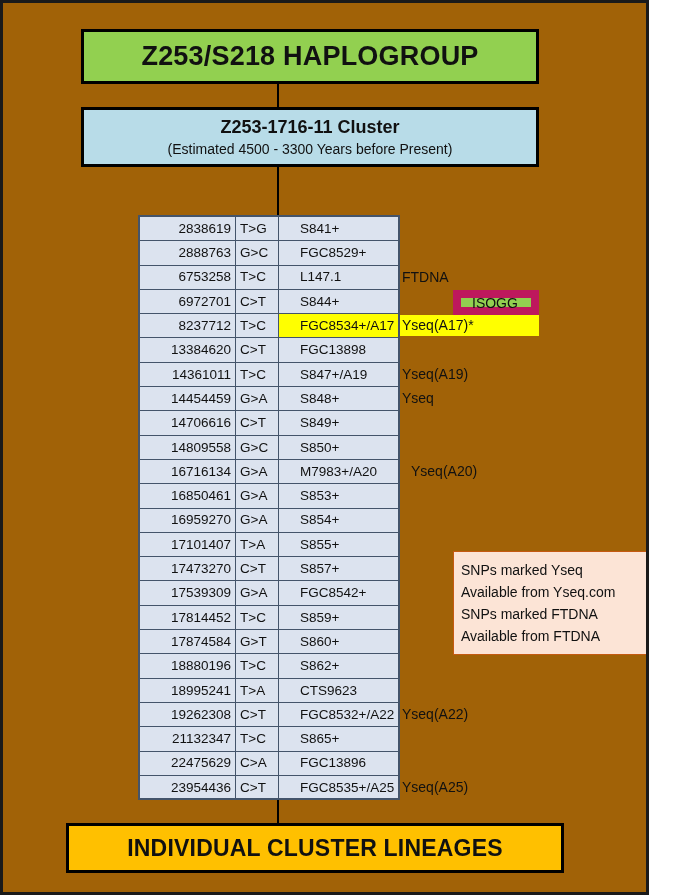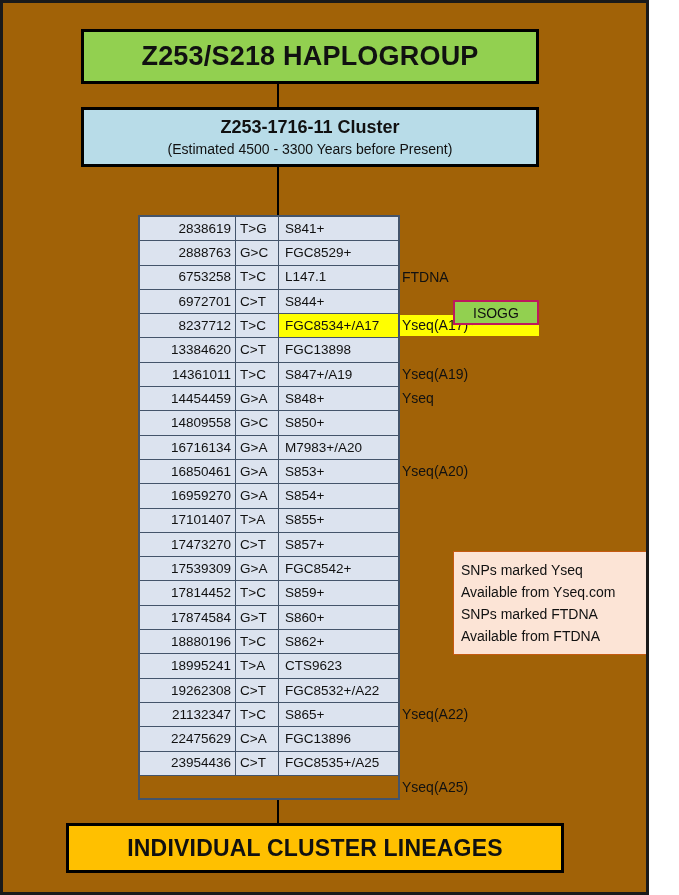--- a/index.html
+++ b/index.html
@@ -98,21 +98,21 @@
     text-align: right;
   }
   #snp-table td.mut {
     width: 43px;
     text-align: left;
     padding-left: 4px;
   }
   #snp-table td.snp {
     width: 121px;
     text-align: left;
-    padding-left: 6px;
+    padding-left: 21px;
   }
   #snp-table td.hl {
     background: #ffff00;
   }
   
   #snp-table-frame {
     position: absolute;
     left: 135px;
     top: 212px;
     width: 262px;
@@ -135,29 +135,29 @@
     left: 397px;
     padding: 3px 2px 4px 2px;
     width: 139px;
     box-sizing: border-box;
   }
 
   
   #isogg-badge {
     position: absolute;
     left: 450px;
-    top: 297px;
+    top: 287px;
     width: 86px;
     height: 25px;
     background: #92d050;
-    border: 2px solid #be185d;
+    border: 8px solid #be185d;
     box-sizing: border-box;
     display: flex;
     align-items: center;
-    padding-left: 18px;
+    padding-left: 11px;
     font-size: 14px;
   }
 
   
   #legend-box {
     position: absolute;
     left: 450px;
     top: 548px;
     width: 207px;
     height: 104px;
@@ -250,20 +250,25 @@
           <td class="pos">14361011</td>
           <td class="mut">T&gt;C</td>
           <td class="snp">S847+/A19</td>
         </tr>
         <tr>
           <td class="pos">14454459</td>
           <td class="mut">G&gt;A</td>
           <td class="snp">S848+</td>
         </tr>
         <tr>
+          <td class="pos">14706616</td>
+          <td class="mut">C&gt;T</td>
+          <td class="snp">S849+</td>
+        </tr>
+        <tr>
           <td class="pos">14809558</td>
           <td class="mut">G&gt;C</td>
           <td class="snp">S850+</td>
         </tr>
         <tr>
           <td class="pos">16716134</td>
           <td class="mut">G&gt;A</td>
           <td class="snp">M7983+/A20</td>
         </tr>
         <tr>
@@ -333,21 +338,21 @@
         </tr>
       </tbody>
   </table>
   <div id="snp-table-frame"></div>
 
   <div id="source-notes">
       <div class="note" style="top: 266.75px;">FTDNA</div>
       <div class="note hl" style="top: 312.35px;">Yseq(A17)*</div>
       <div class="note" style="top: 363.95px;">Yseq(A19)</div>
       <div class="note" style="top: 388.25px;">Yseq</div>
-      <div class="note" style="top: 461.15px;">Yseq(A20)</div>
+      <div class="note" style="top: 461.15px; margin-left: 9px;">Yseq(A20)</div>
       <div class="note" style="top: 704.15px;">Yseq(A22)</div>
       <div class="note" style="top: 777.05px;">Yseq(A25)</div>
     </div>
 
   <div id="isogg-badge">
     <span>ISOGG</span>
   </div>
 
   <div id="legend-box">
       <div class="legend-line">SNPs marked Yseq</div>

